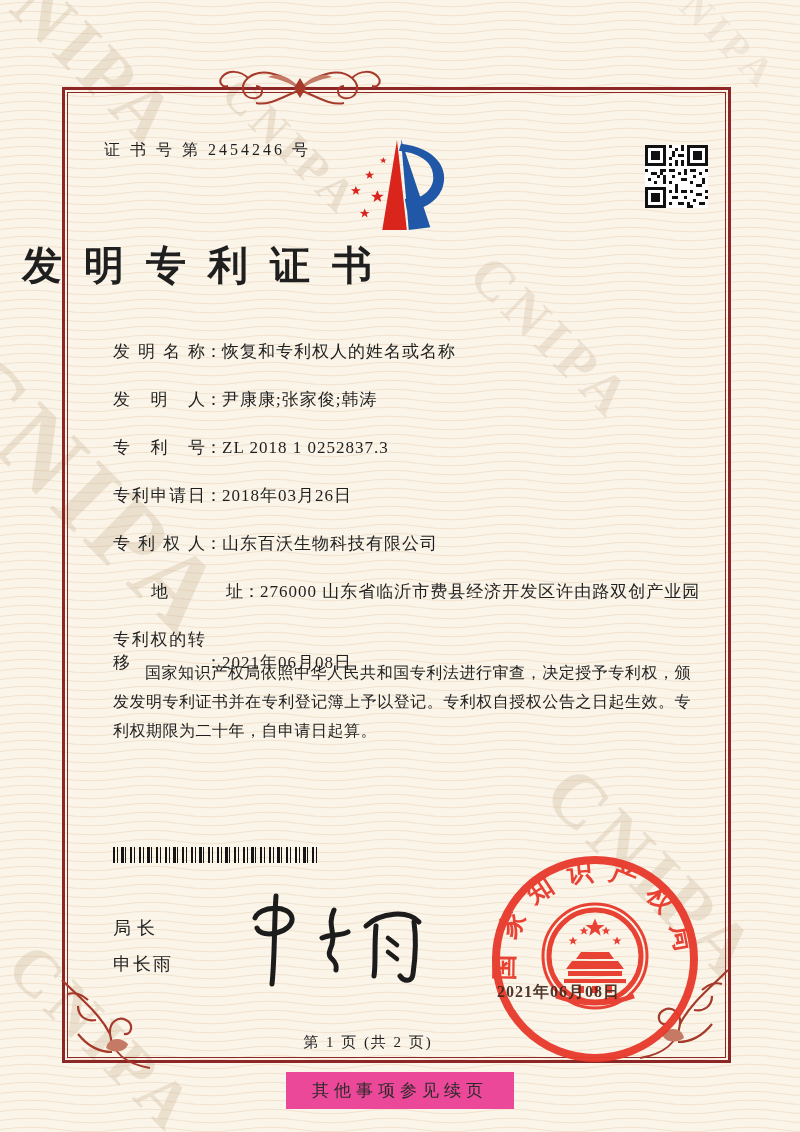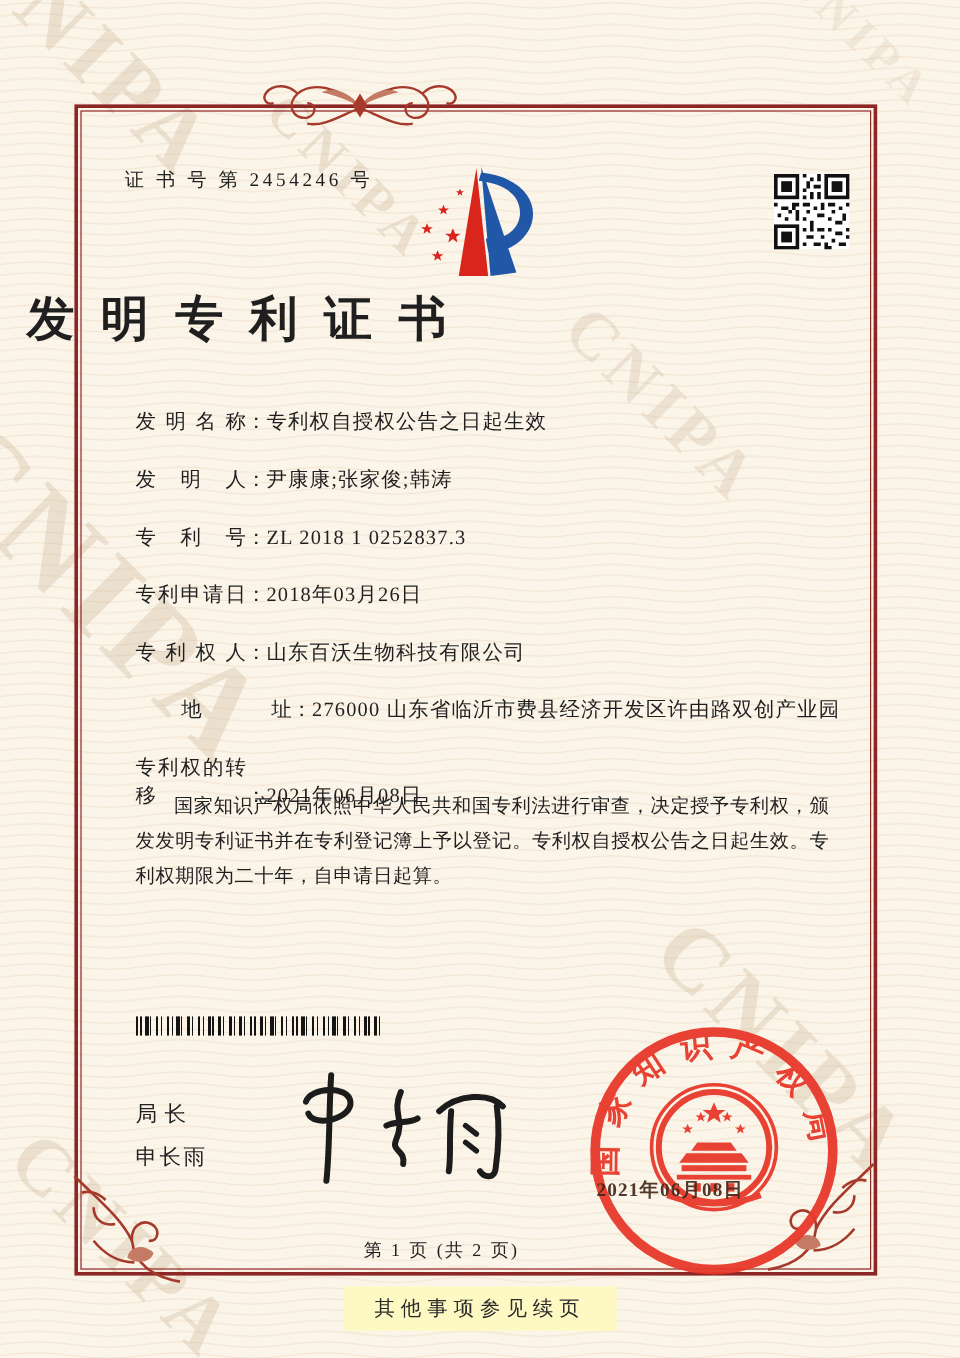--- a/index.html
+++ b/index.html
@@ -60,21 +60,21 @@
   .director-title{position:absolute;left:113px;top:916px;font-size:18px;letter-spacing:6px;}
   .director-name{position:absolute;left:113px;top:952px;font-size:18px;letter-spacing:2px;font-family:Liberation Mono, monospace;}
   .pageinfo{
     position:absolute;left:0;top:1033px;width:736px;text-align:center;
     font-size:15px;letter-spacing:2px;
   }
   .contnote{
     position:absolute;left:0;top:1072px;width:800px;text-align:center;
   }
   .contnote span{
-    display:inline-block;background:#fef9c3;padding:7px 26px;
+    display:inline-block;background:#ec4899;padding:7px 26px;
     font-size:17px;letter-spacing:5px;color:#2a2a2a;
   }
   .seal-date{
     position:absolute;left:497px;top:982px;width:200px;
     font-size:16px;font-weight:bold;letter-spacing:1px;color:#43281c;opacity:.92;
   }
 </style>
 </head>
 <body>
 
@@ -168,21 +168,21 @@
     <rect x="2" y="2" width="3" height="3"></rect>
       <rect x="16" y="2" width="3" height="3"></rect>
       <rect x="2" y="16" width="3" height="3"></rect>
     <path d="M8 0h1v1H8zM10 1h1v1h-1zM12 0h1v2h-1zM9 2h1v2H9zM11 3h2v1h-2zM8 4h1v1H8zM12 5h1v1h-1zM10 5h1v1h-1zM8 6h1v1H8zM10 6h1v1h-1zM12 6h1v1h-1zM6 8h1v1H6zM6 10h1v1H6zM6 12h1v1H6zM0 8h1v1H0zM2 9h2v1H2zM5 8h1v2H5zM1 11h1v1H1zM3 12h1v1H3zM6 11h1v1H6zM4 10h1v1H4zM8 8h2v1H8zM11 9h1v1h-1zM13 8h1v2h-1zM9 10h1v1H9zM12 11h2v1h-2zM8 12h1v1H8zM10 13h1v1h-1zM15 8h2v1h-2zM18 9h1v1h-1zM20 8h1v1h-1zM16 10h1v1h-1zM19 11h1v2h-1zM15 12h1v1h-1zM17 13h2v1h-2zM8 15h1v1H8zM10 14h1v2h-1zM12 15h2v1h-2zM9 17h2v1H9zM13 17h1v1h-1zM8 19h1v1H8zM11 19h2v1h-2zM14 19h1v2h-1zM15 15h1v1h-1zM17 16h2v1h-2zM20 15h1v1h-1zM16 18h1v1h-1zM18 19h2v1h-2zM20 17h1v1h-1zM15 20h1v1h-1z"></path>
   </g>
 </svg>
 
 <div class="title">发明专利证书</div>
 
 <div class="field-row" style="top:340px;">
-  <span class="flabel">发明名称</span><span>：</span><span class="fvalue">专利权自授权公告之日起生效</span>
+  <span class="flabel">发明名称</span><span>：</span><span class="fvalue">恢复和专利权人的姓名或名称</span>
 </div>
 <div class="field-row" style="top:388px;">
   <span class="flabel">发明人</span><span>：</span><span class="fvalue">尹康康;张家俊;韩涛</span>
 </div>
 <div class="field-row" style="top:436px;">
   <span class="flabel">专利号</span><span>：</span><span class="fvalue">ZL 2018 1 0252837.3</span>
 </div>
 <div class="field-row" style="top:484px;">
   <span class="flabel">专利申请日</span><span>：</span><span class="fvalue">2018年03月26日</span>
 </div>

